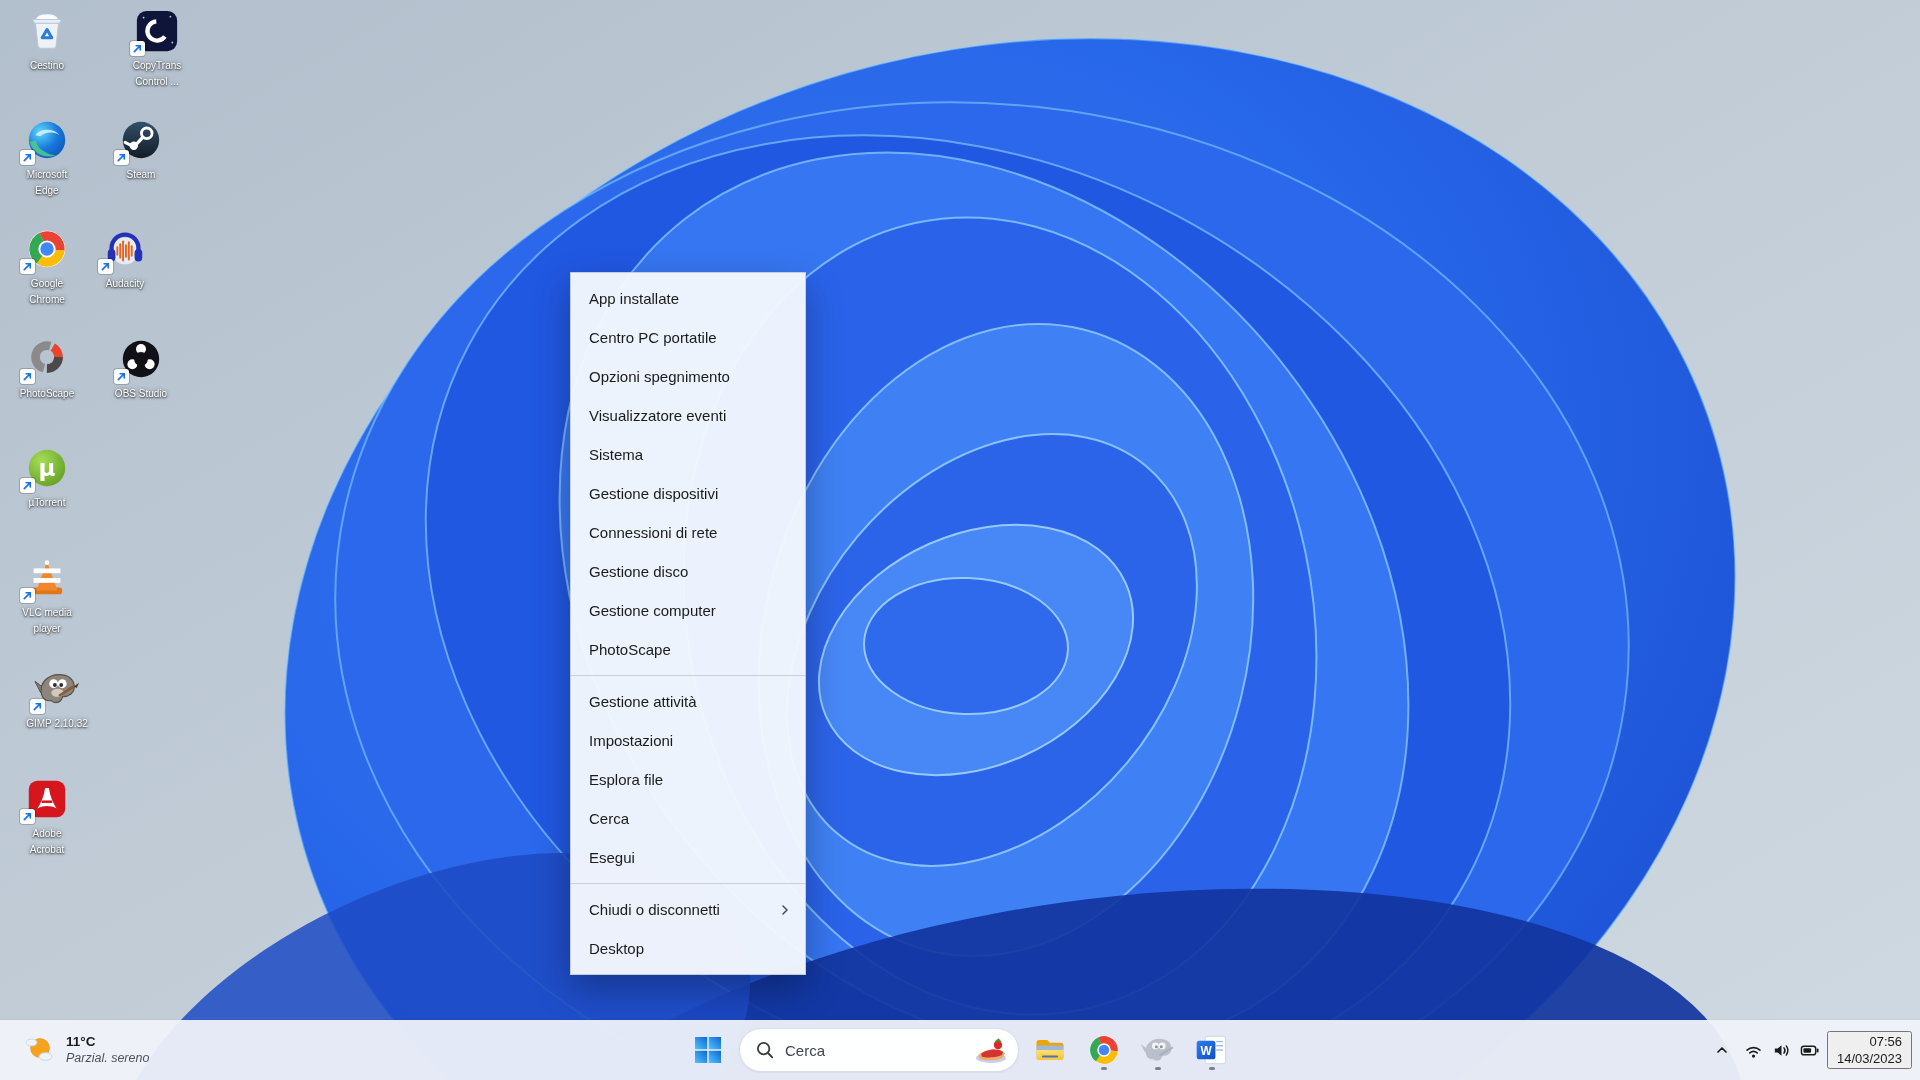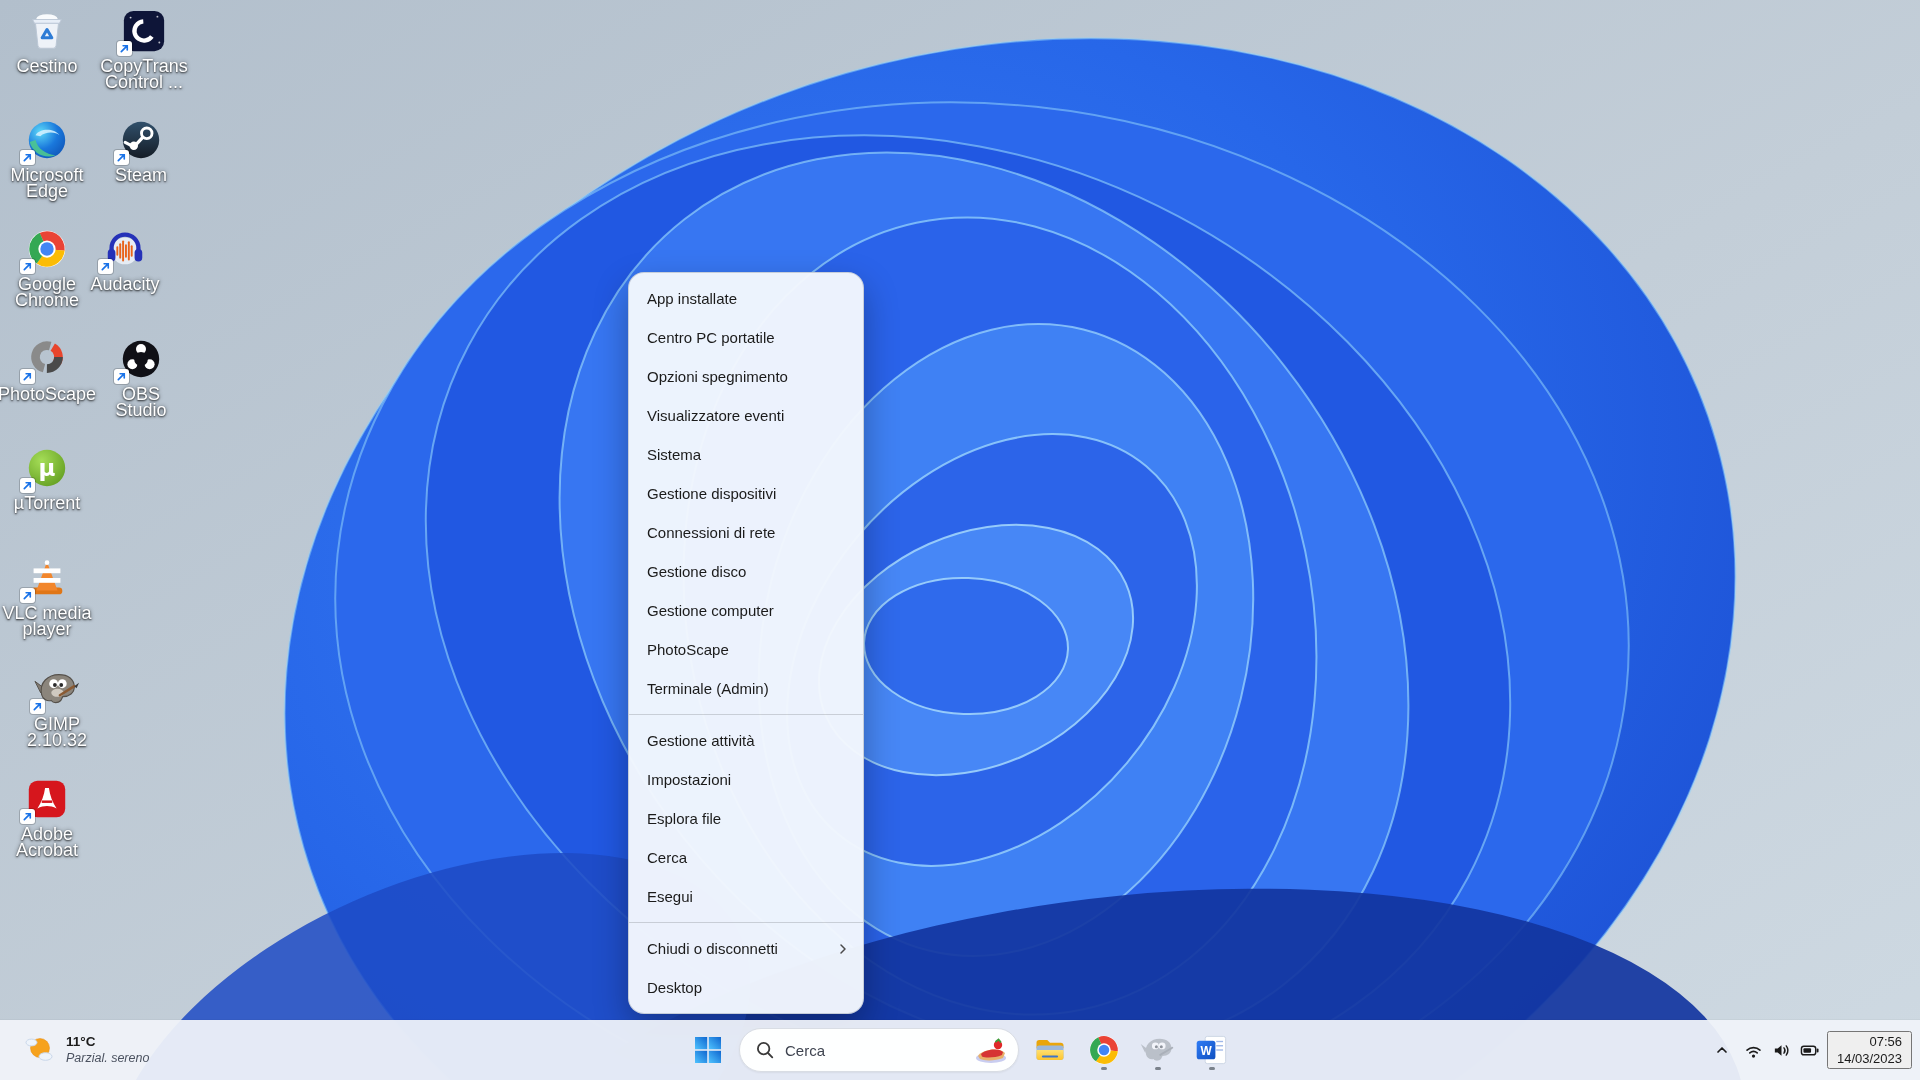--- a/index.html
+++ b/index.html
@@ -9,26 +9,26 @@
   #screen svg{display:block}
   .wallpaper{position:absolute;inset:0;}
 
   
   .tile{position:absolute;width:90px;display:flex;flex-direction:column;align-items:center;cursor:default;}
   .ticon{position:relative;width:46px;height:46px;}
   .ticon > svg{width:46px;height:46px;}
   .sc-badge{position:absolute;left:-4px;bottom:-2px;width:15px;height:15px;background:#fff;
     border-radius:3px;box-shadow:0 0 0 1px rgba(0,0,0,.18);display:flex;align-items:center;justify-content:center;}
   .sc-badge svg{width:11px;height:11px;}
-  .tlabel{margin-top:4px;font-size:18px;line-height:16px;color:#fff;text-align:center;white-space:pre-line;
+  .tlabel{margin-top:4px;font-size:10px;line-height:16px;color:#fff;text-align:center;white-space:pre-line;
     text-shadow:0 1px 2px rgba(0,0,0,.8),0 0 4px rgba(0,0,0,.45);}
 
   
-  .winx-menu{position:absolute;left:628px;top:272px;width:236px;box-sizing:border-box;
-    background:rgba(243,247,253,.97);border:1px solid rgba(110,120,135,.30);border-radius:16px;
+  .winx-menu{position:absolute;left:570px;top:272px;width:236px;box-sizing:border-box;
+    background:rgba(243,247,253,.97);border:1px solid rgba(110,120,135,.30);border-radius:0;
     box-shadow:0 14px 34px rgba(0,0,0,.30);padding:6px 0;}
   .mi{height:39px;display:flex;align-items:center;padding:0 14px 0 18px;font-size:15px;color:#1b1b1b;border-radius:4px;}
   .mi .mi-label{flex:1;}
   .mi .sub-chev svg{width:12px;height:12px;}
   .msep{height:1px;background:rgba(0,0,0,.15);margin:6px 0;}
 
   
   .taskbar{position:absolute;left:0;right:0;bottom:0;height:60px;
     background:rgba(240,243,249,.94);box-shadow:0 -0.5px 0 rgba(0,0,0,.06);}
   .tb-left{position:absolute;left:10px;top:5px;bottom:5px;display:flex;align-items:center;gap:10px;
@@ -124,21 +124,21 @@
       <svg viewBox="0 0 48 48">
         <ellipse cx="24" cy="11" rx="11" ry="4.5" fill="#fdfeff" opacity=".95"></ellipse>
         <path d="M9 12 h30 l-2 4 H11 Z" fill="#e7eef7" stroke="#bcc8d6" stroke-width="1"></path>
         <path d="M12 16 h24 l-2.5 23 q-.3 3 -3 3 H17.5 q-2.7 0 -3 -3 Z" fill="#f3f7fc" opacity=".92" stroke="#bcc8d6" stroke-width="1"></path>
         <path d="M24 22.5 l5 8.5 h-10 Z" fill="none" stroke="#2e7cd6" stroke-width="3.2" stroke-linejoin="round"></path>
       </svg>
     </div>
     <div class="tlabel">Cestino</div>
   </div>
 
-  <div class="tile" style="left:99px;top:8px;">
+  <div class="tile" style="left:112px;top:8px;">
     <div class="ticon">
       <svg viewBox="0 0 48 48">
         <rect x="3" y="3" width="42" height="42" rx="10" fill="#0e1538"></rect>
         <circle cx="10" cy="10" r="1" fill="#fff" opacity=".8"></circle>
           <circle cx="38" cy="9" r="1" fill="#fff" opacity=".7"></circle>
         <circle cx="40" cy="36" r="1" fill="#fff" opacity=".7"></circle>
           <circle cx="9" cy="38" r="1" fill="#fff" opacity=".6"></circle>
         <circle cx="24" cy="24" r="10" fill="none" stroke="#fff" stroke-width="4.5" stroke-dasharray="40 23" transform="rotate(35 24 24)"></circle>
       </svg>
       <span class="sc-badge">
@@ -370,23 +370,20 @@
       </div>
     <div class="mi">
         <span class="mi-label">Gestione disco</span>
       </div>
     <div class="mi">
         <span class="mi-label">Gestione computer</span>
       </div>
     <div class="mi">
         <span class="mi-label">PhotoScape</span>
       </div>
-    <div class="mi">
-        <span class="mi-label">Terminale (Admin)</span>
-      </div>
     <div class="msep"></div>
     <div class="mi">
         <span class="mi-label">Gestione attività</span>
       </div>
     <div class="mi">
         <span class="mi-label">Impostazioni</span>
       </div>
     <div class="mi">
         <span class="mi-label">Esplora file</span>
       </div>

